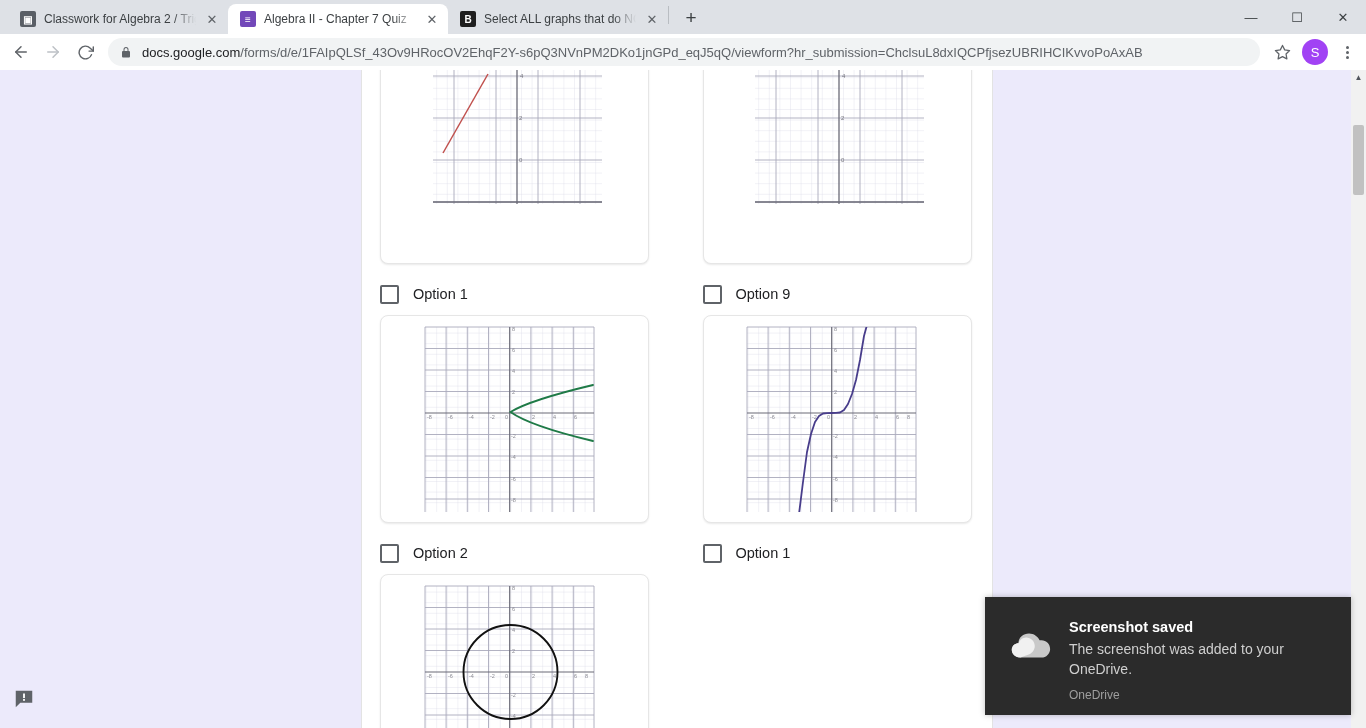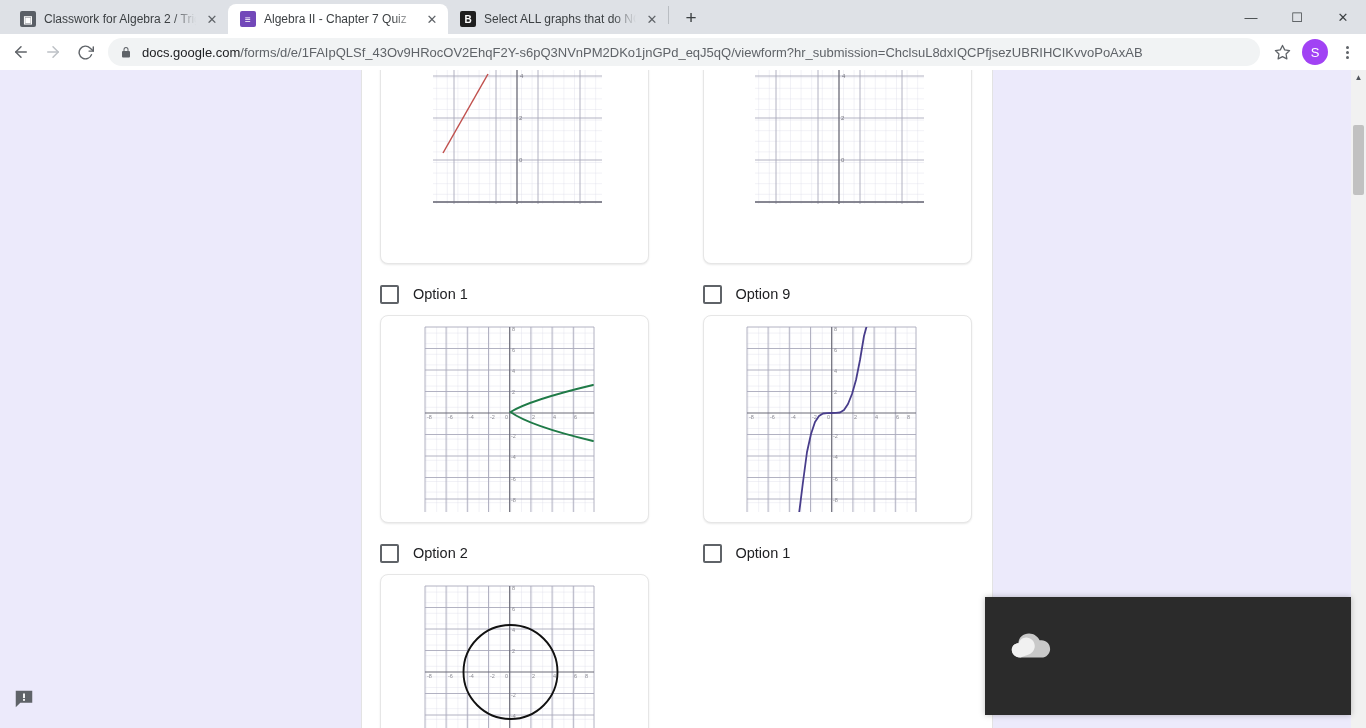--- a/index.html
+++ b/index.html
@@ -532,15 +532,20 @@
     </svg>
   </div>
 
   <div class="toast">
     <div class="toast-icon">
       <svg width="46" height="46" viewBox="0 0 48 48">
         <path d="M14 36 C8 36 5 32 5 28 C5 24 8 21 12 21 C12 15 17 11 23 11 C28 11 32 14 34 18 C34 18 35 18 36 18 C41 18 45 22 45 27 C45 32 41 36 36 36 Z" fill="#c9c9c9"></path>
         <path d="M14 36 C8 36 5 32 5 28 C5 24 8 21 12 21 C13 18 16 15 20 15 C25 15 29 19 29 24 C29 28 26 32 22 33 Z" fill="#f1f1f1"></path>
       </svg>
     </div>
+    <div class="toast-body">
+      <div class="toast-title">Screenshot saved</div>
+      <div class="toast-text">The screenshot was added to your OneDrive.</div>
+      <div class="toast-app">OneDrive</div>
+    </div>
   </div>
 
 </div>
 
 </body></html>

